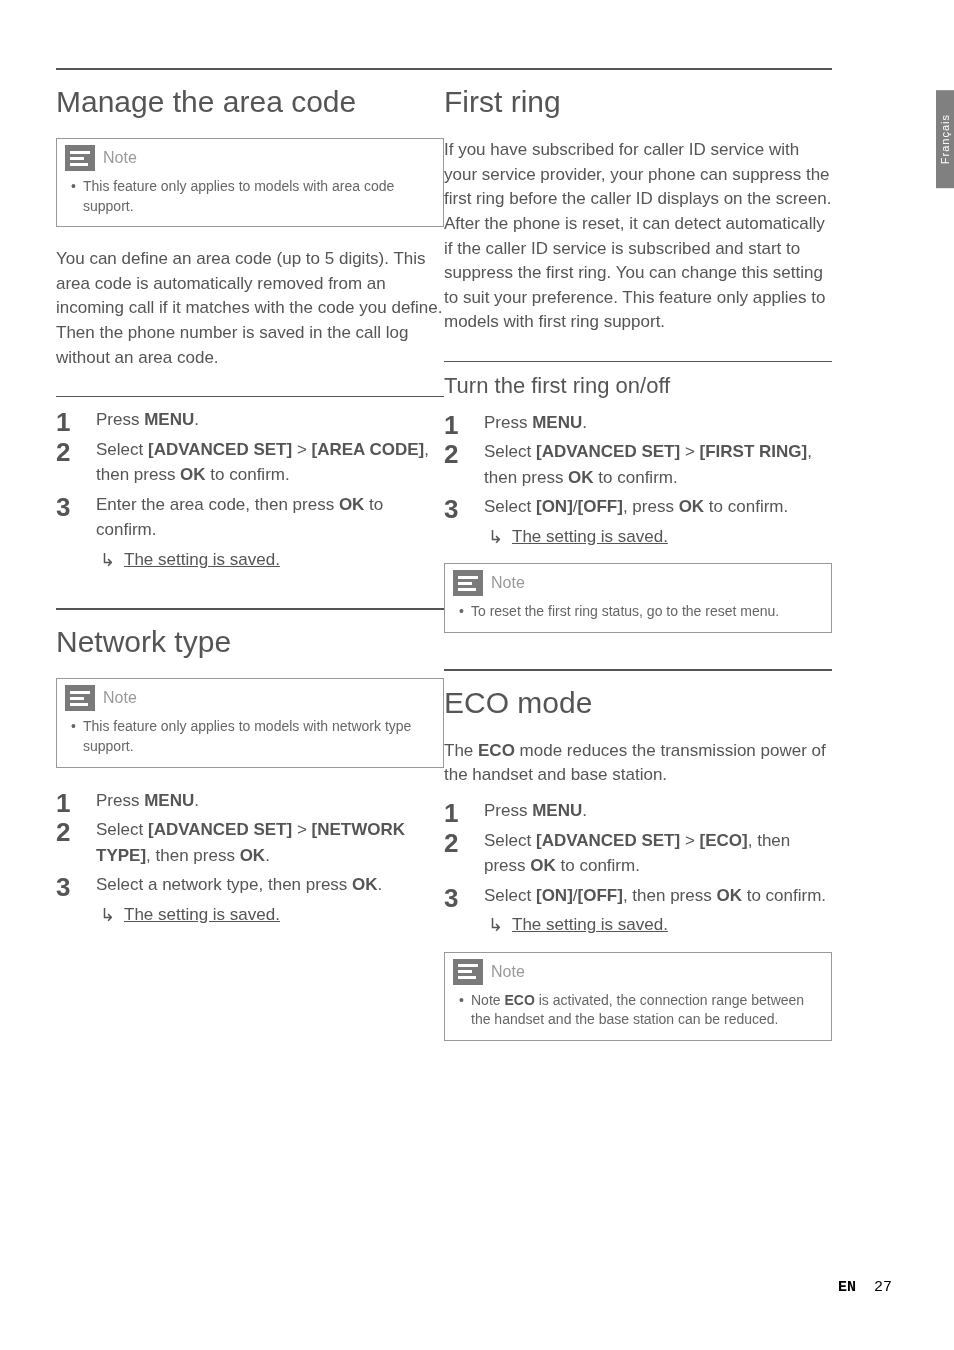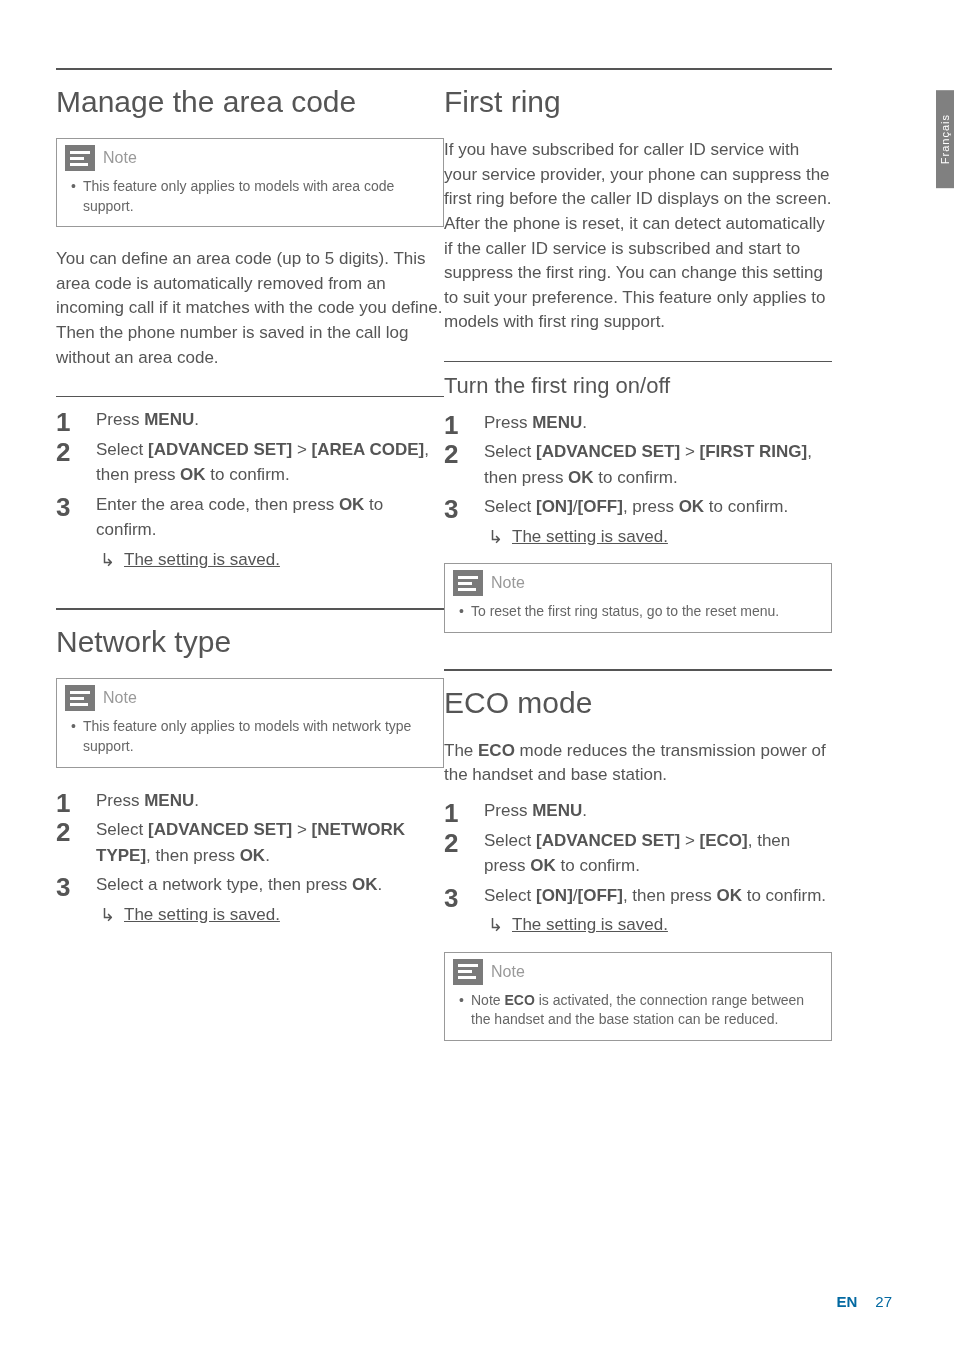--- a/index.html
+++ b/index.html
@@ -24,21 +24,21 @@
     .note-icon span { display: block; height: 3px; background: #fff; }
     .note-icon span:nth-child(1){ width: 20px; }
     .note-icon span:nth-child(2){ width: 14px; }
     .note-icon span:nth-child(3){ width: 18px; }
     ol.steps { list-style: none; counter-reset: step; padding-left: 0; }
     ol.steps > li { position: relative; padding-left: 40px; font-size: 17px; line-height: 1.5; margin-bottom: 4px; counter-increment: step; }
     ol.steps > li::before { content: counter(step); position: absolute; left: 0; top: -4px; font-size: 26px; font-weight: 600; color: #555; width: 30px; text-align: left; }
     .b { font-weight: 600; color: #555; }
     .result { position: relative; padding-left: 28px; margin-top: 4px; text-decoration: underline; }
     .result::before { content: "↳"; position: absolute; left: 4px; top: 0; font-size: 18px; color: #555; }
-    .footer { position: absolute; bottom: 40px; right: 62px; font-size: 15px; color: #0369a1; }
+    .footer { position: absolute; bottom: 54px; right: 62px; font-size: 15px; color: #000000; font-family: Liberation Mono, monospace; }
     .footer .en { font-weight: 600; margin-right: 18px; }
   </style>
 </head>
 <body>
 
 <div class="page">
   <div class="lang-tab">Français</div>
 
   <div class="columns">
 

